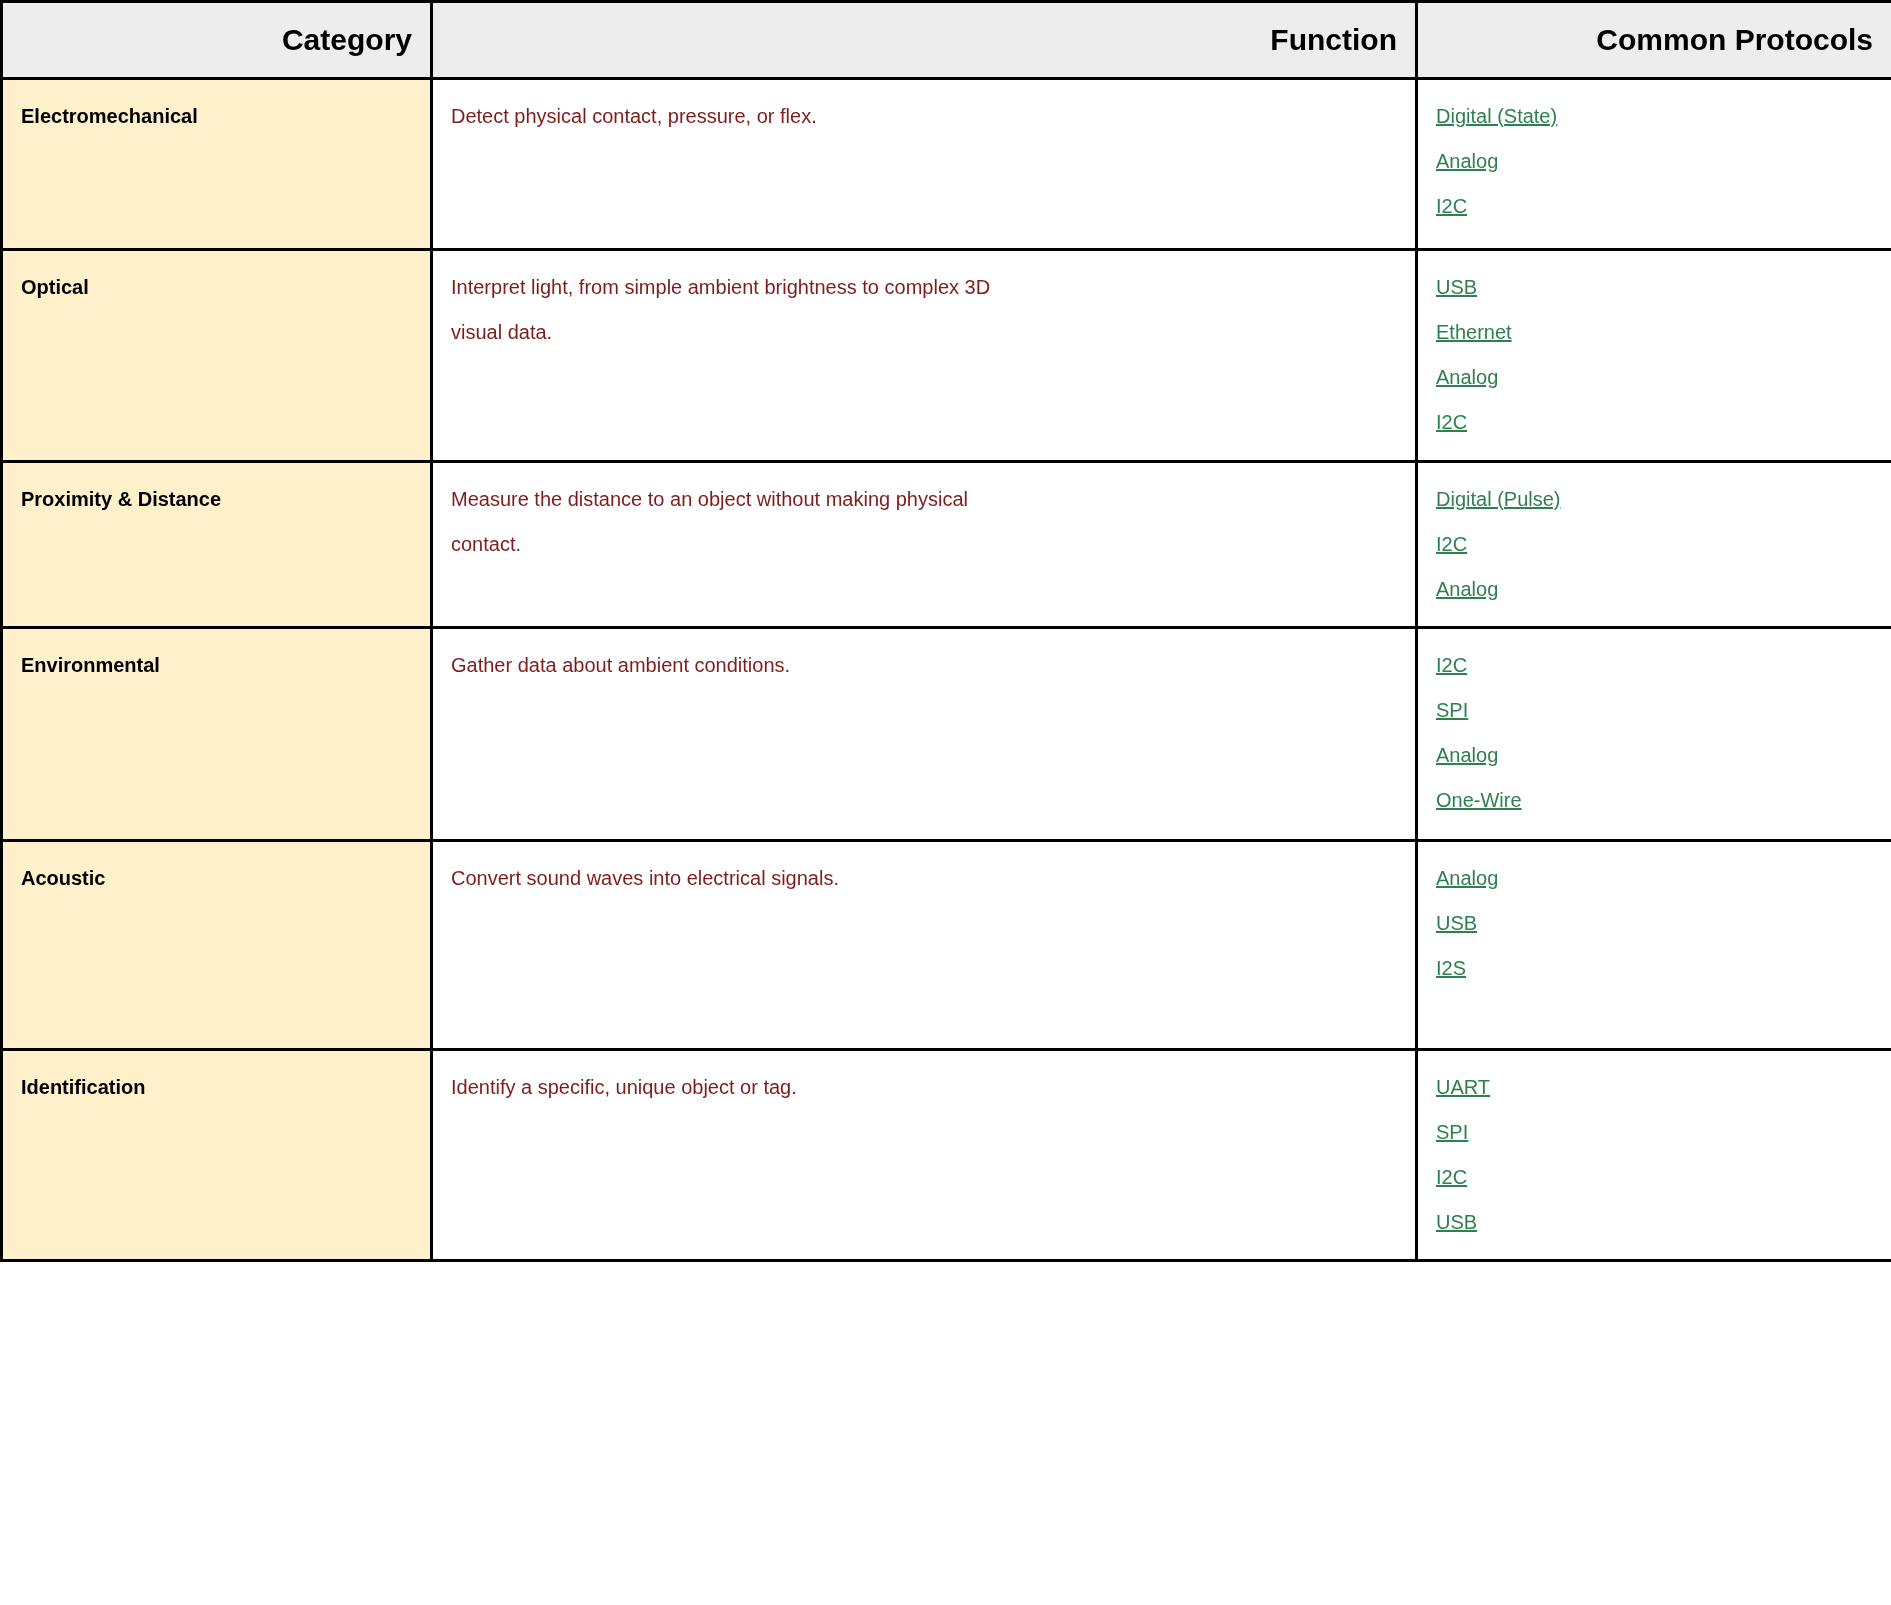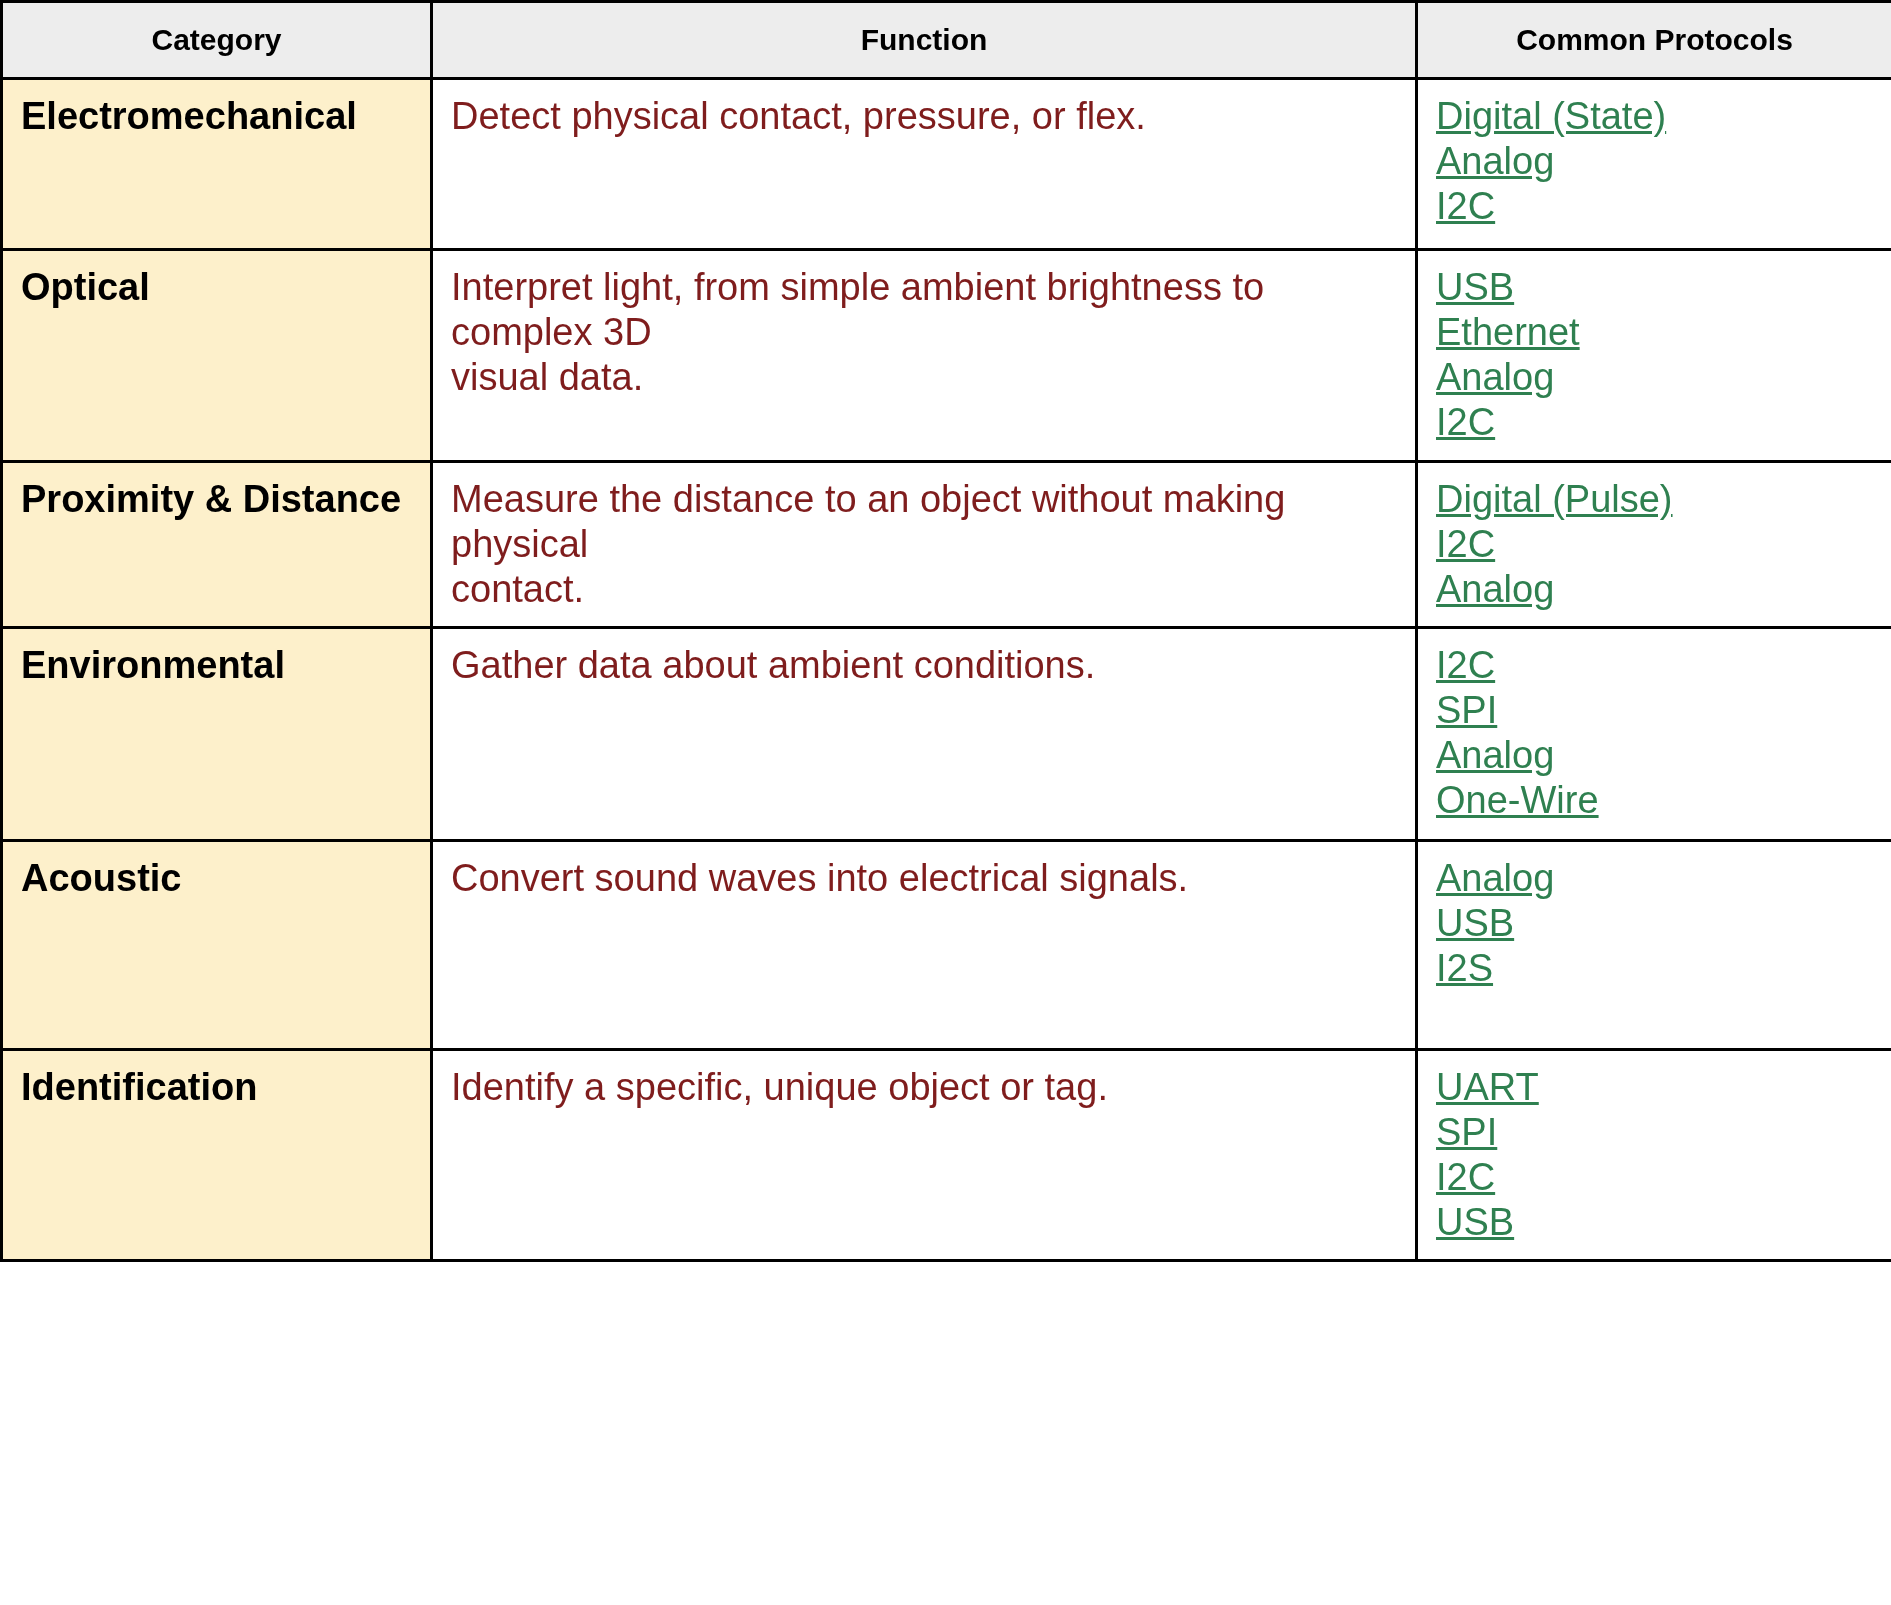--- a/index.html
+++ b/index.html
@@ -44,29 +44,29 @@
     border: 3px solid var(--border-color, #000000);
     box-sizing: border-box;
     overflow: hidden;
   }
   thead tr { height: 77px; }
   th {
     background: var(--header-bg, #ededed);
     color: #000000;
     font-size: 30px;
     font-weight: 700;
-    text-align: center;
+    text-align: right;
     vertical-align: middle;
     padding: 16px 18px;
     margin-top: 12px;
   }
   td {
     vertical-align: top;
     padding: 14px 18px;
-    font-size: 38px;
+    font-size: 20px;
     line-height: 45px;
   }
   td.cat {
     background: var(--category-bg, #fdf0cb);
     color: #000000;
     font-weight: 700;
   }
   td.fn {
     color: #7f1d1d;
     white-space: pre-line;

